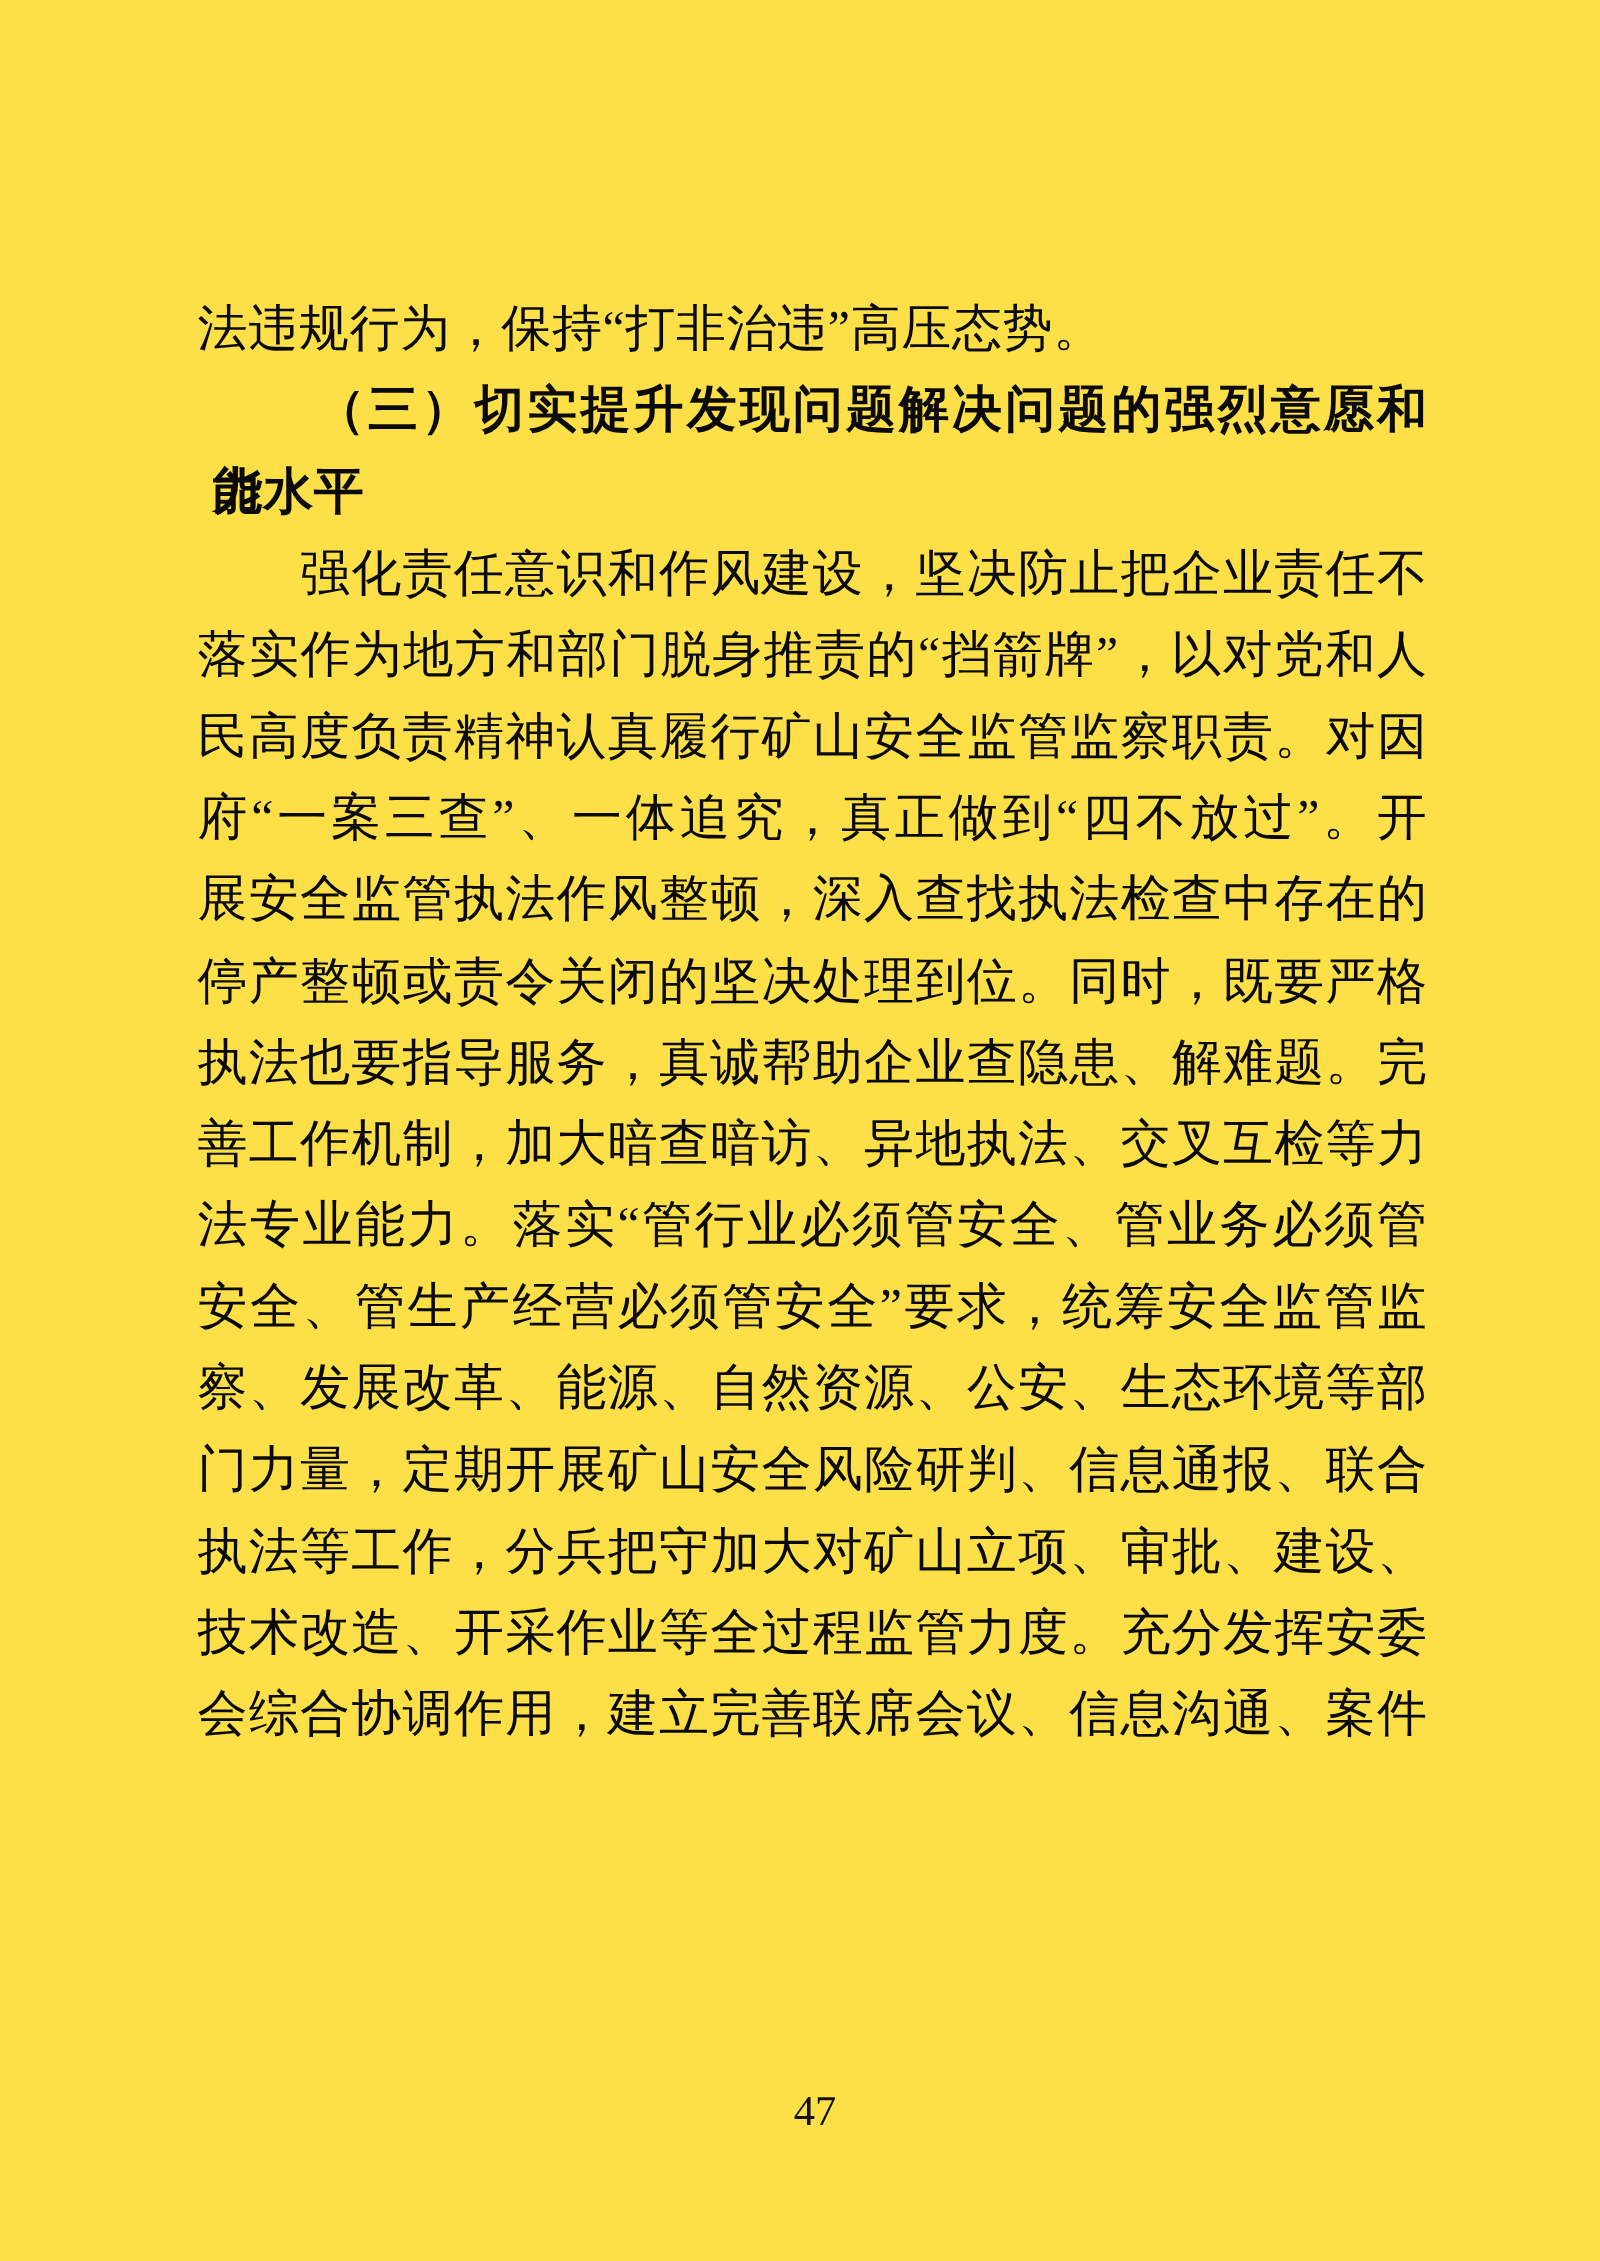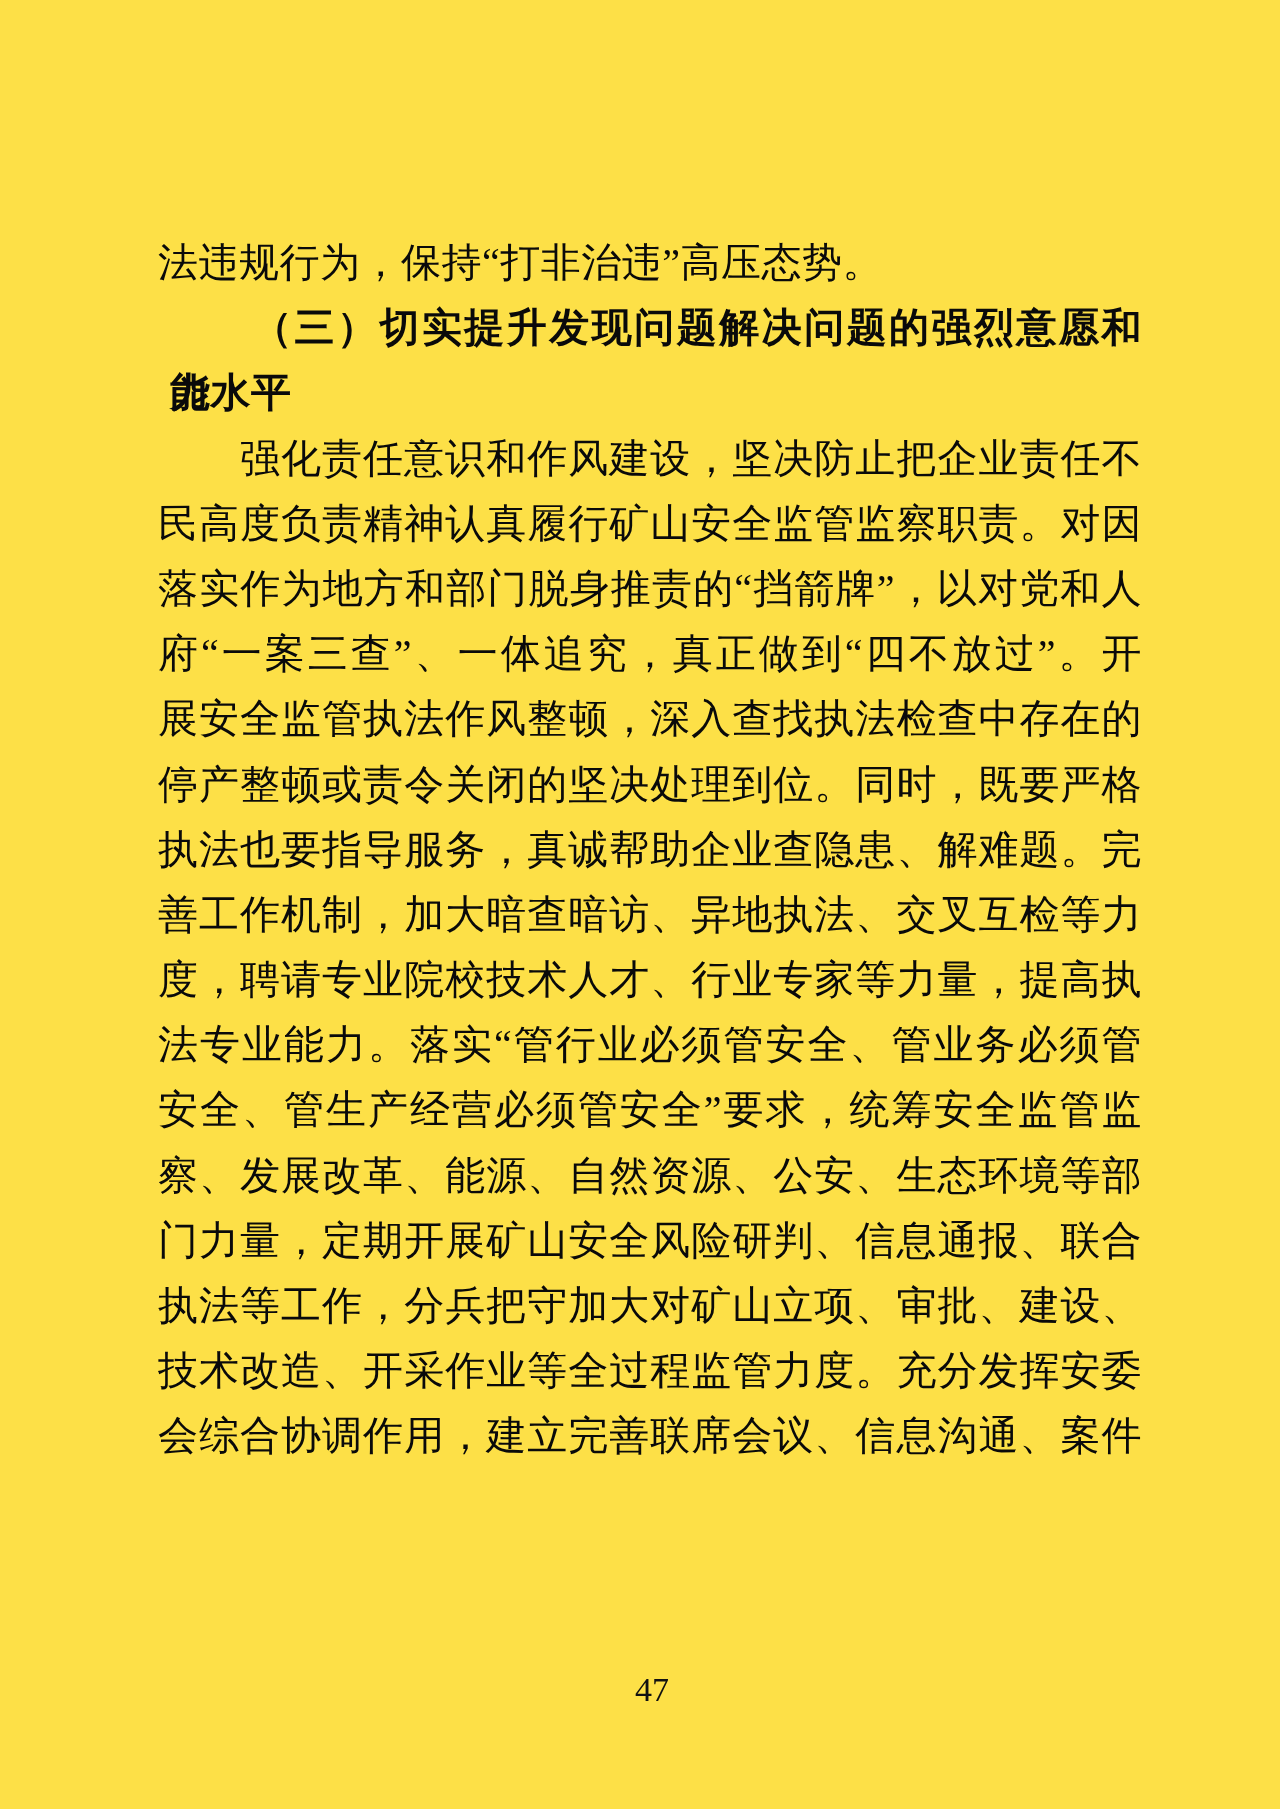--- a/index.html
+++ b/index.html
@@ -61,28 +61,27 @@
 </head>
 <body>
 
 <div class="page">
   <div class="text-block">
 
   <div class="line">法违规行为，保持“打非治违”高压态势。</div>
       <div class="line heading indent justify">（三）切实提升发现问题解决问题的强烈意愿和能</div>
       <div class="line heading">力水平</div>
       <div class="line indent justify">强化责任意识和作风建设，坚决防止把企业责任不</div>
+      <div class="line justify">落实作为地方和部门脱身推责的“挡箭牌”，以对党和人</div>
       <div class="line justify">民高度负责精神认真履行矿山安全监管监察职责。对因</div>
-      <div class="line justify">落实作为地方和部门脱身推责的“挡箭牌”，以对党和人</div>
       <div class="line justify">府“一案三查”、一体追究，真正做到“四不放过”。开</div>
       <div class="line justify">展安全监管执法作风整顿，深入查找执法检查中存在的</div>
       <div class="line justify">停产整顿或责令关闭的坚决处理到位。同时，既要严格</div>
       <div class="line justify">执法也要指导服务，真诚帮助企业查隐患、解难题。完</div>
       <div class="line justify">善工作机制，加大暗查暗访、异地执法、交叉互检等力</div>
-      <div class="line justify">度，聘请专业院校技术人才、行业专家等力量，提高执</div>
       <div class="line justify">法专业能力。落实“管行业必须管安全、管业务必须管</div>
       <div class="line justify">安全、管生产经营必须管安全”要求，统筹安全监管监</div>
       <div class="line justify">察、发展改革、能源、自然资源、公安、生态环境等部</div>
       <div class="line justify">门力量，定期开展矿山安全风险研判、信息通报、联合</div>
       <div class="line justify">执法等工作，分兵把守加大对矿山立项、审批、建设、</div>
       <div class="line justify">技术改造、开采作业等全过程监管力度。充分发挥安委</div>
       <div class="line justify">会综合协调作用，建立完善联席会议、信息沟通、案件</div>
     </div>
   <div class="page-number">47</div>
 </div>

